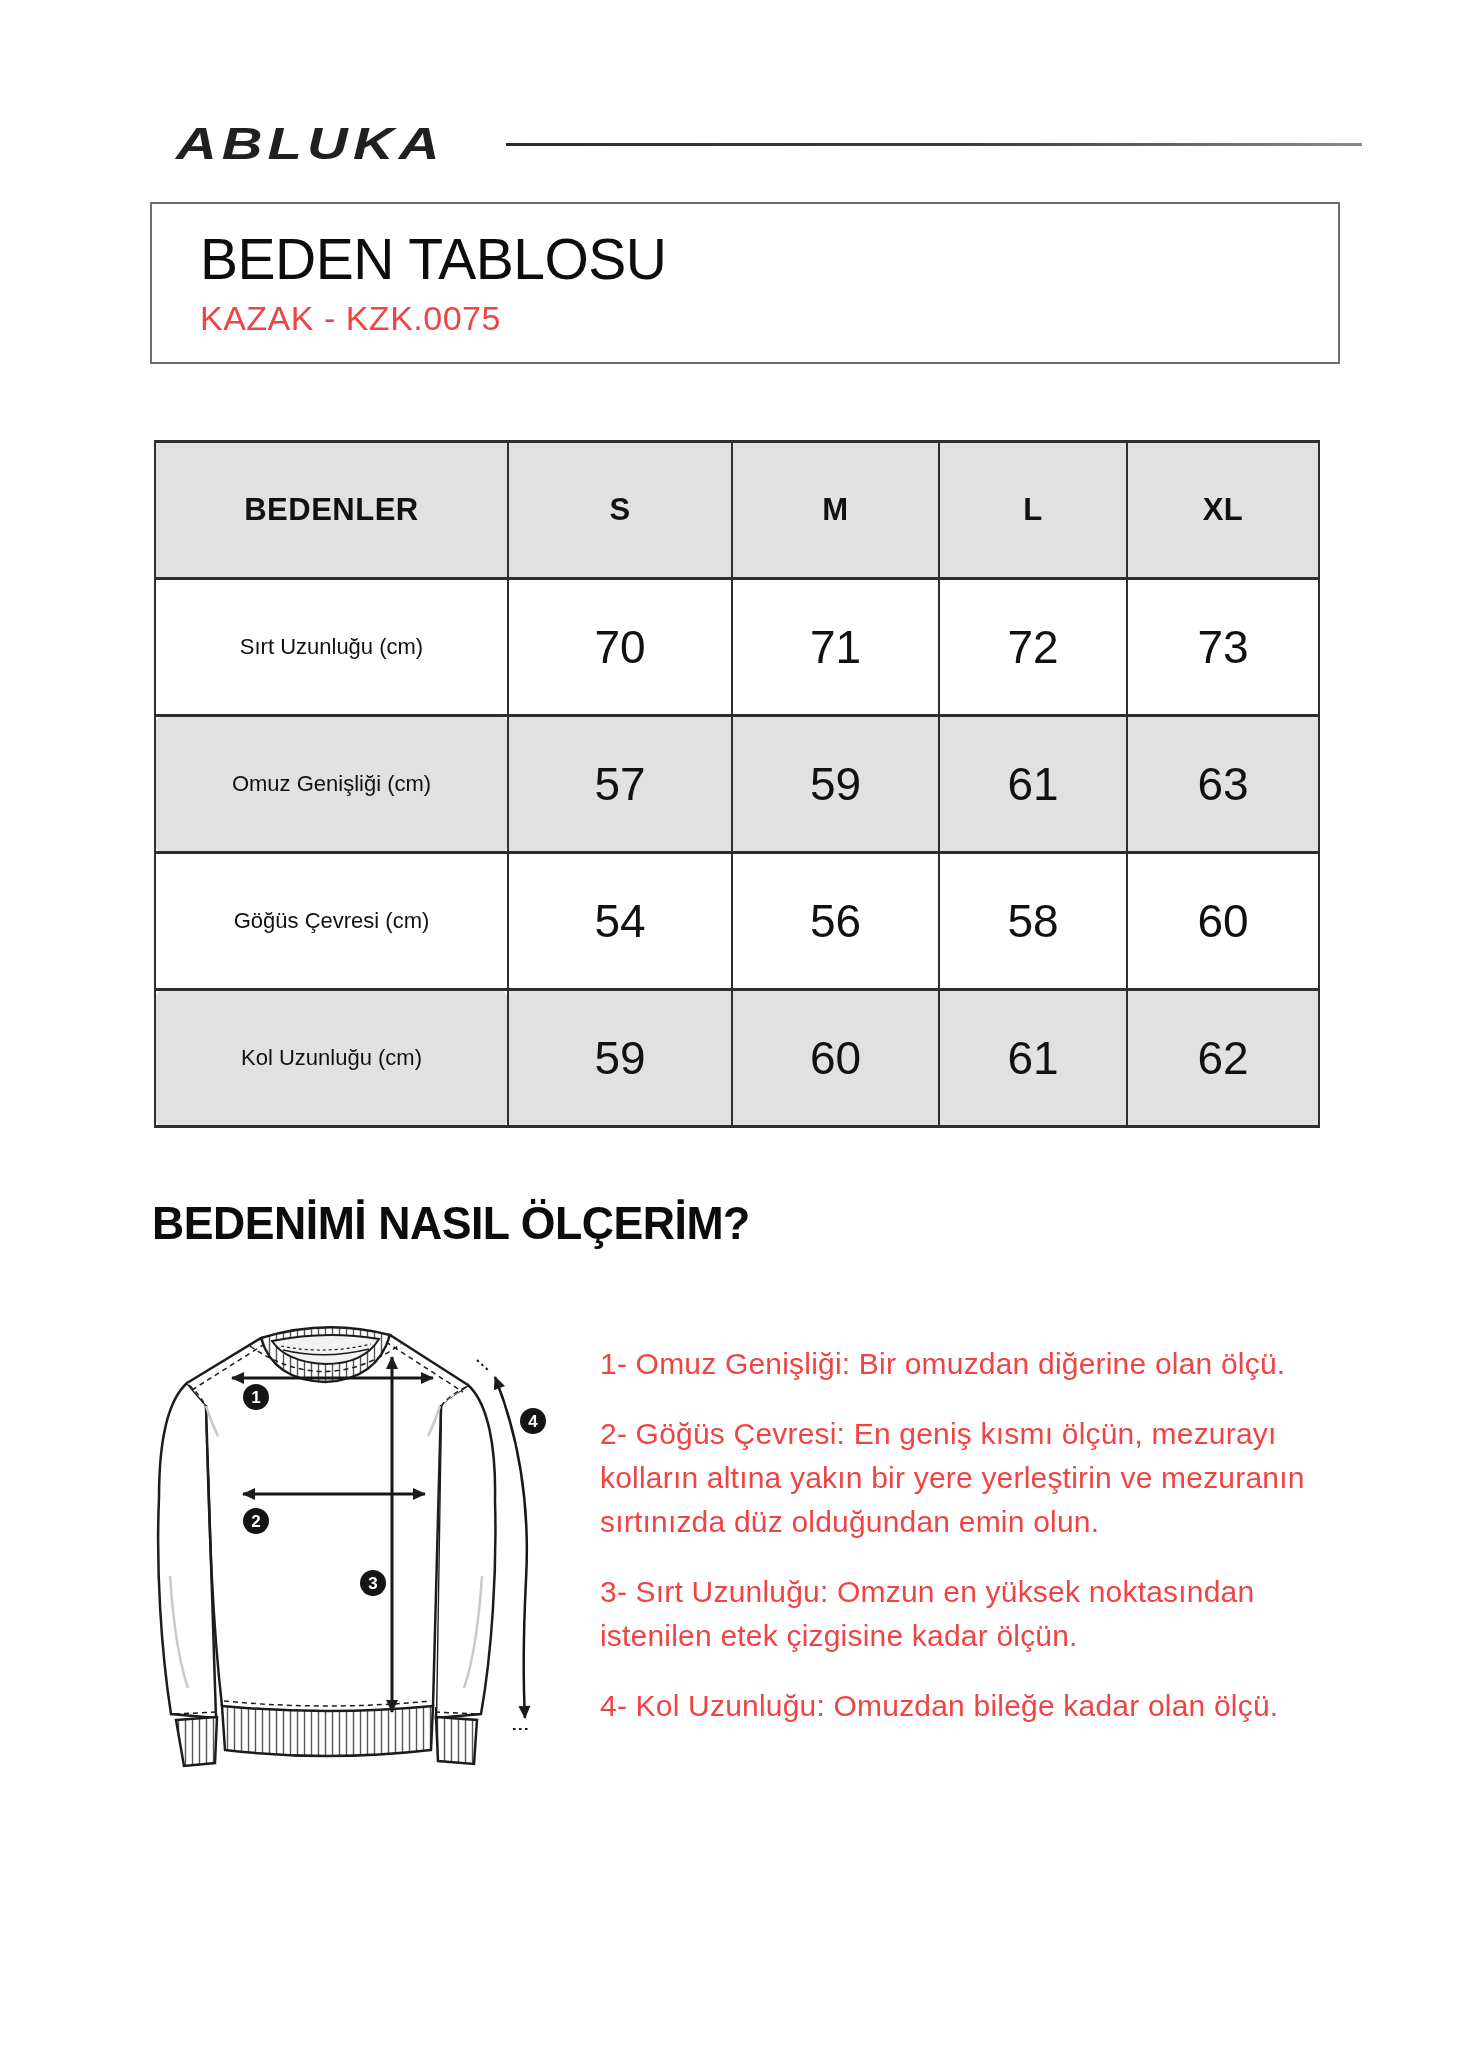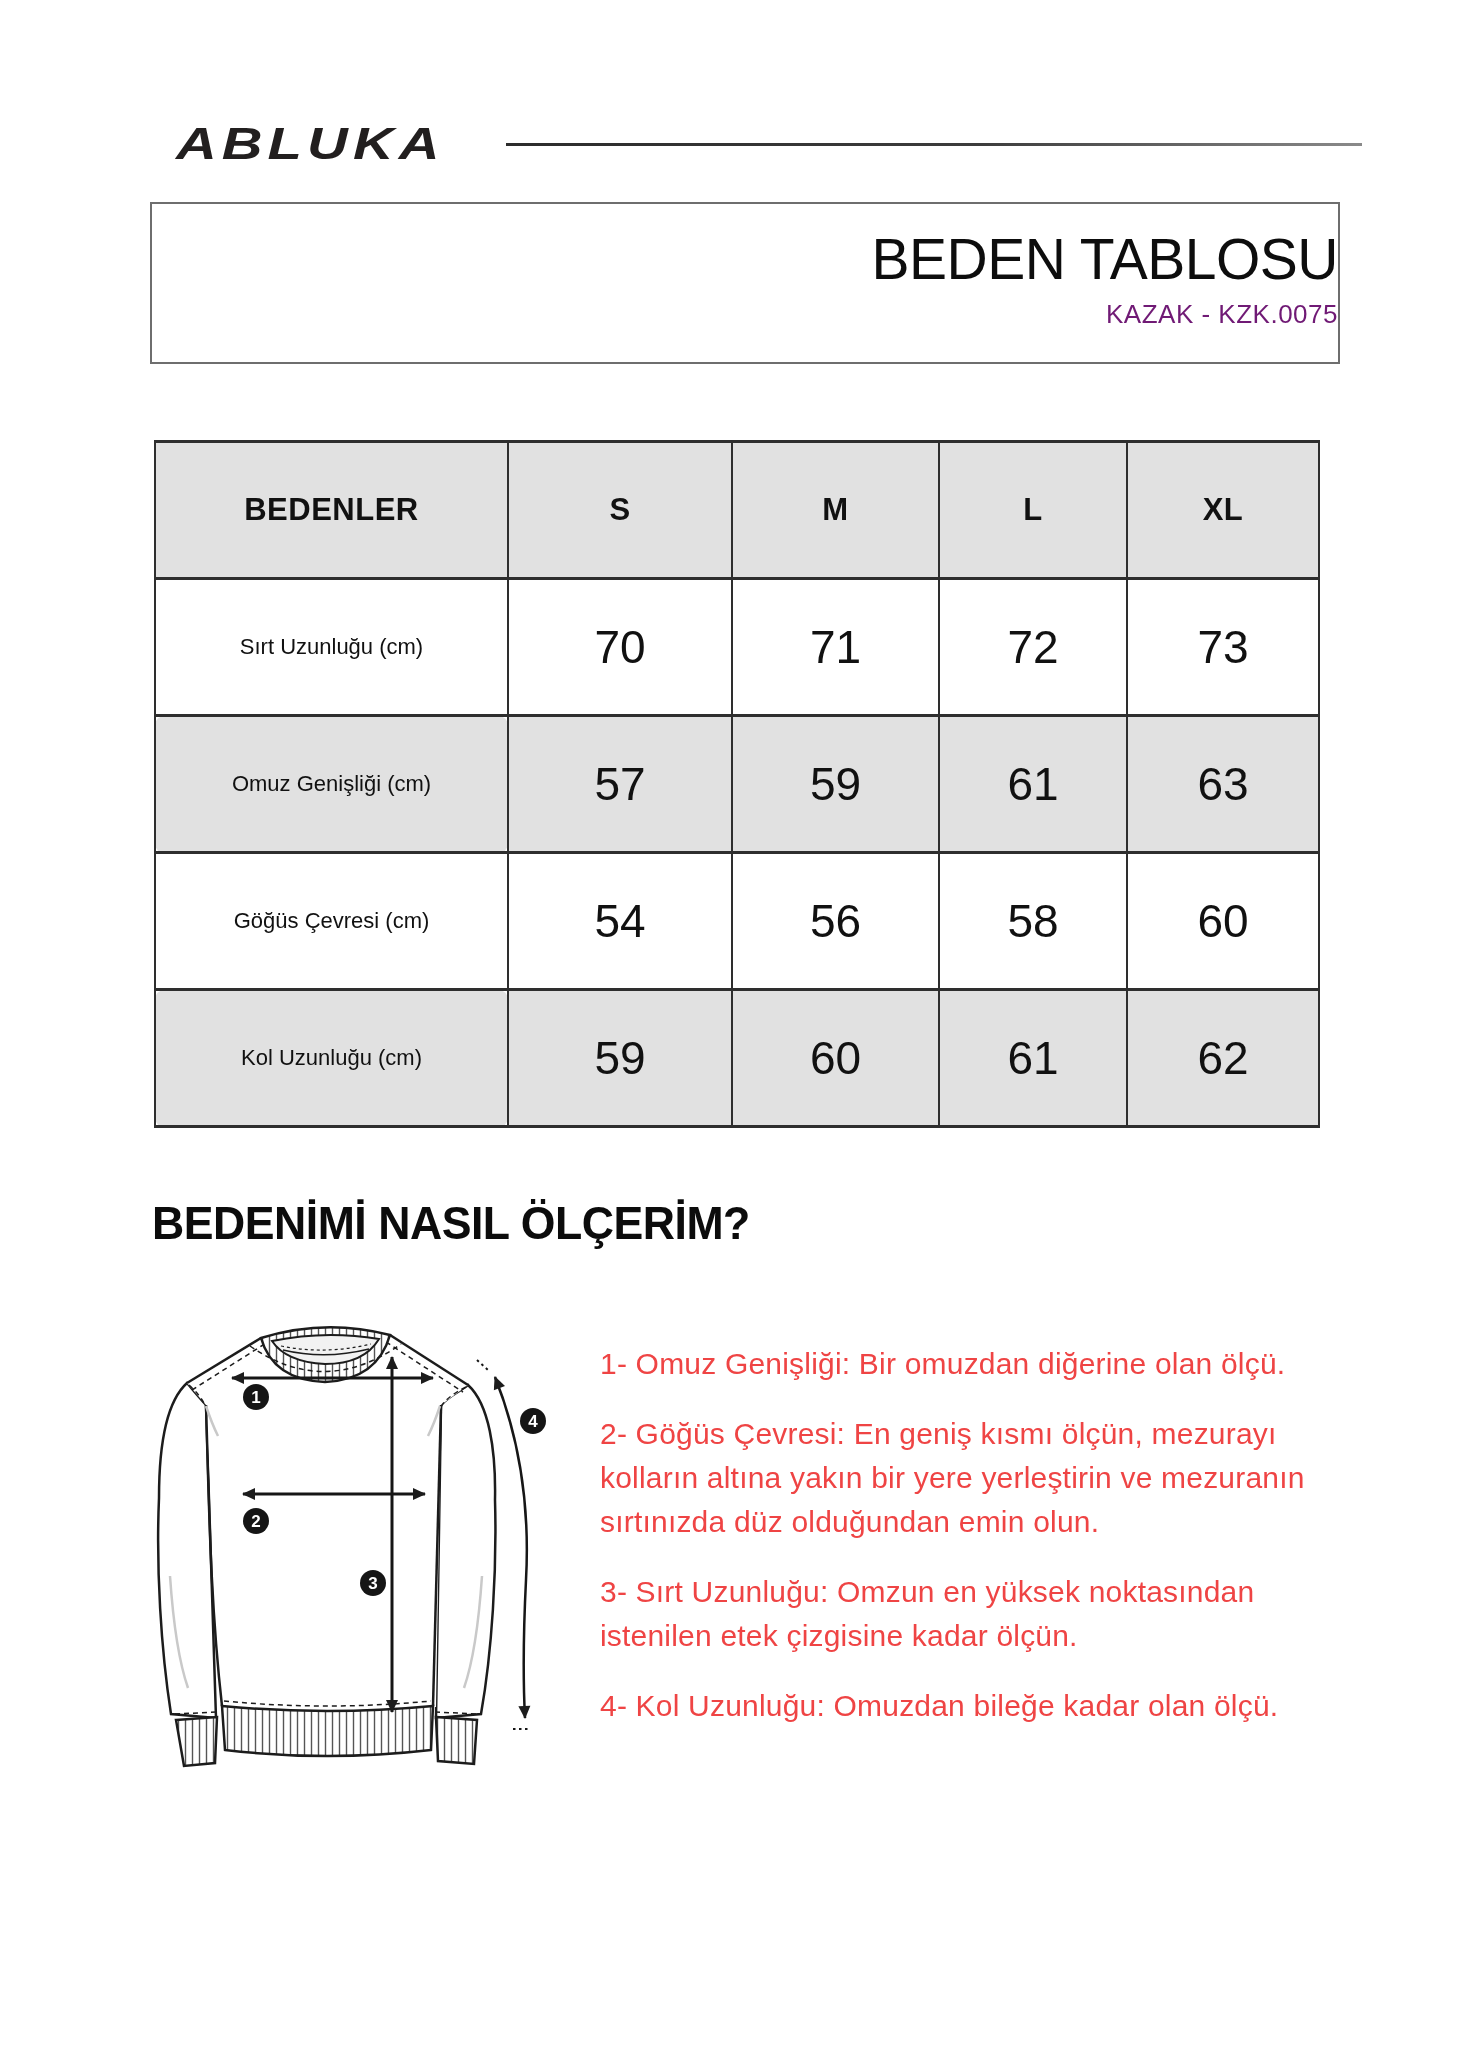--- a/index.html
+++ b/index.html
@@ -30,24 +30,24 @@
     font-size:44px;font-weight:900;font-style:italic;
     letter-spacing:4px;color:#221f1f;
     transform:scaleX(1.28);transform-origin:left center;
     white-space:nowrap;line-height:1;
   }
   .rule{flex:1;height:3px;background:linear-gradient(90deg,#2c2c2c 0%,#3c3c3c 55%,#8a8a8a 100%);}
   
   .header-box{
     position:absolute;left:150px;top:202px;width:1190px;height:162px;
     border:2px solid var(--box-border);
-    padding:26px 0 0 48px;background:#fff;text-align:right;
+    padding:26px 0 0 48px;background:#fff;
   }
   .header-title{font-size:57px;font-weight:400;letter-spacing:-0.5px;line-height:1.05;color:#0d0d0d;}
-  .header-sub{font-size:26px;font-weight:400;letter-spacing:0.5px;margin-top:9px;color:#701a75;}
+  .header-sub{font-size:34px;font-weight:400;letter-spacing:0.5px;margin-top:9px;color:#ef4444;}
   
   table.size-table{
     position:absolute;left:154px;top:440px;width:1164px;
     border-collapse:collapse;table-layout:fixed;text-align:center;
   }
   table.size-table td{
     border:2px solid var(--table-border);
     border-top-width:3px;border-bottom-width:3px;
     height:137px;vertical-align:middle;background:#fff;
   }

